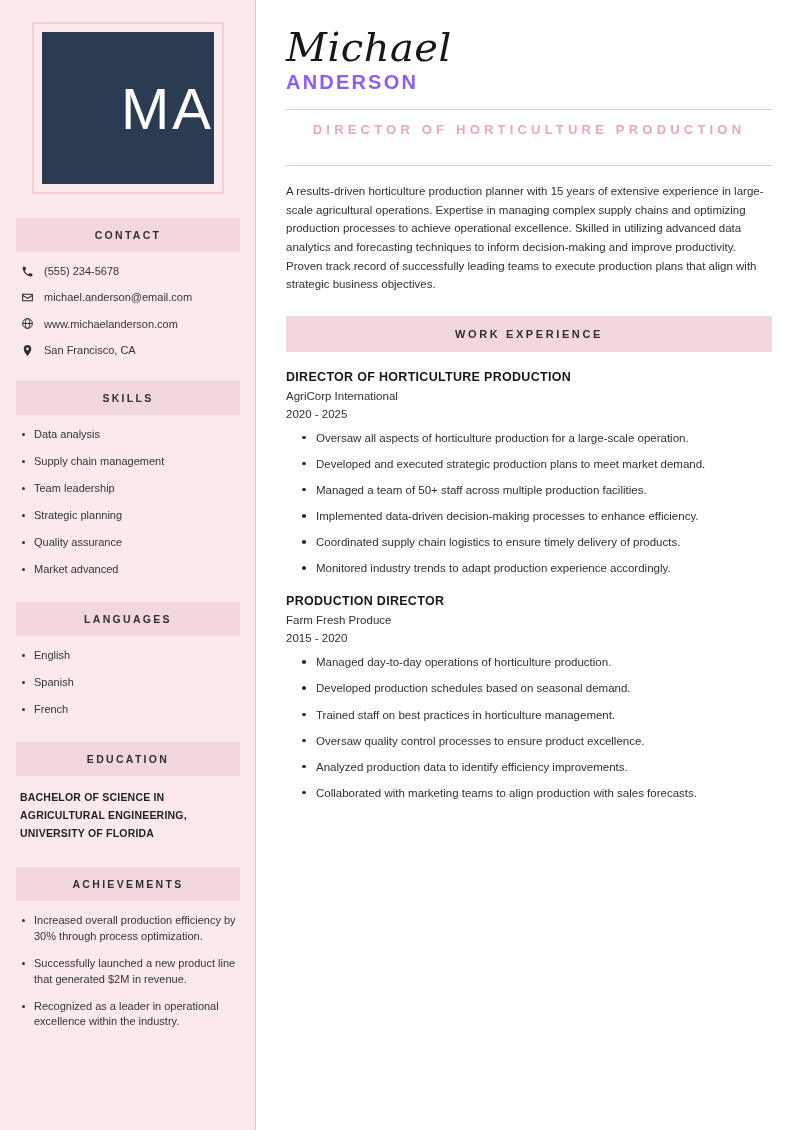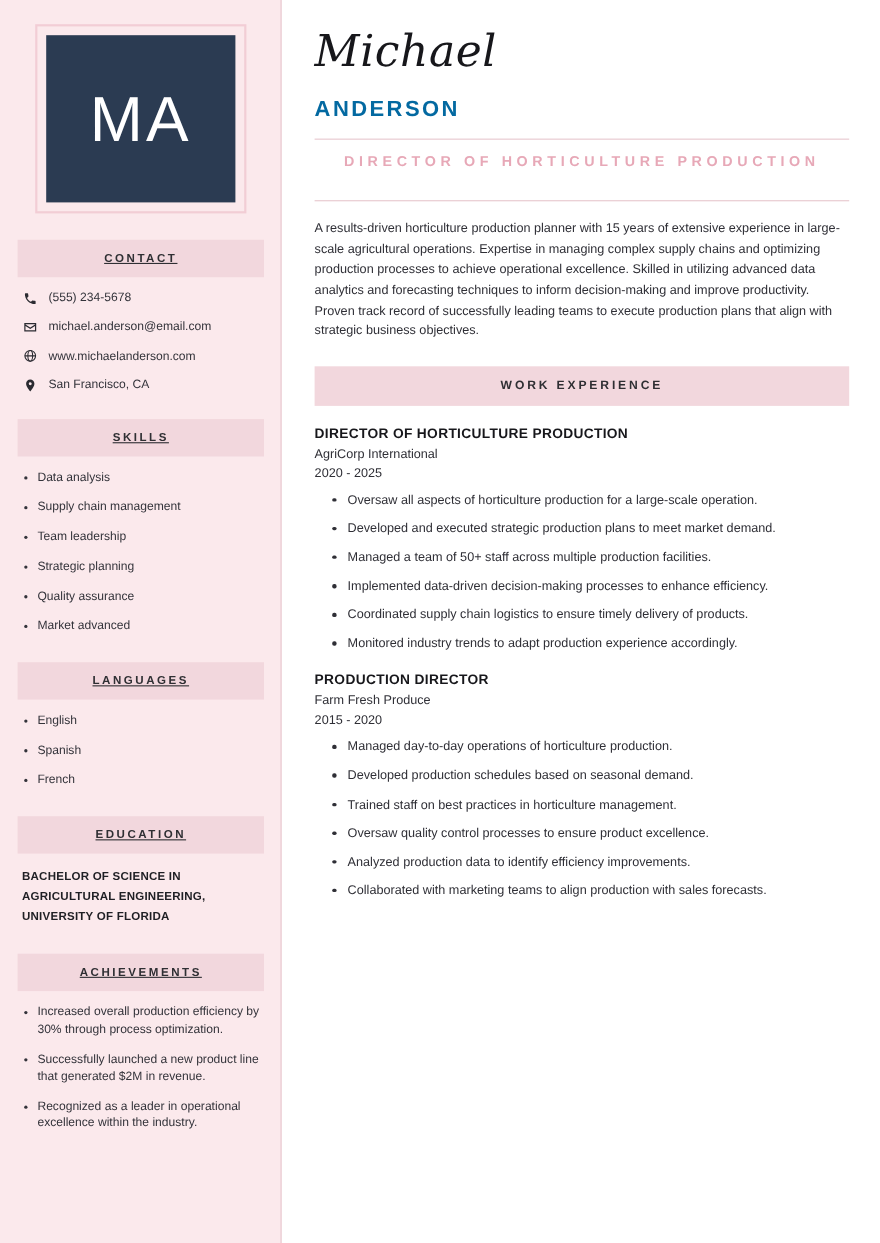--- a/index.html
+++ b/index.html
@@ -38,41 +38,40 @@
     margin: 22px 16px 0 16px;
     border: 2px solid #f2cdd5;
     padding: 8px;
     background: transparent;
   }
   .monogram-inner {
     background: #2b3b52;
     height: 152px;
     display: flex;
     align-items: center;
-    justify-content: center;
+    justify-content: flex-end;
   }
   .monogram-inner span {
     color: #ffffff;
     font-size: 58px;
     letter-spacing: 3px;
     font-weight: 400;
     font-family: "Liberation Sans", sans-serif;
   }
 
   .side-heading {
     background: #f2d7dd;
     text-align: center;
     font-size: 10.5px;
     font-weight: bold;
     letter-spacing: 2.3px;
     color: #2f2f33;
     padding: 11px 4px;
     margin-top: 24px;
     margin-bottom: 12px;
-    text-decoration: underline;
   }
 
   .contact-list { list-style: none; padding: 0 4px; }
   .contact-item {
     display: flex;
     align-items: center;
     gap: 10px;
     font-size: 11px;
     color: #33333a;
     margin-bottom: 12px;
@@ -130,22 +129,22 @@
     font-style: italic;
     font-size: 40px;
     color: #17171b;
     line-height: 1.05;
     letter-spacing: 0.5px;
   }
   .name-last {
     font-size: 20px;
     font-weight: bold;
     letter-spacing: 2.2px;
-    color: #0369a1;
-    margin-top: 20px;
+    color: #8b5cf6;
+    margin-top: 3px;
   }
   .rule {
     border-top: 1px solid #e7c6cd;
     margin: 15px 0 0 0;
   }
   .job-title {
     text-align: center;
     color: #e7a8b7;
     font-size: 13px;
     font-weight: bold;

